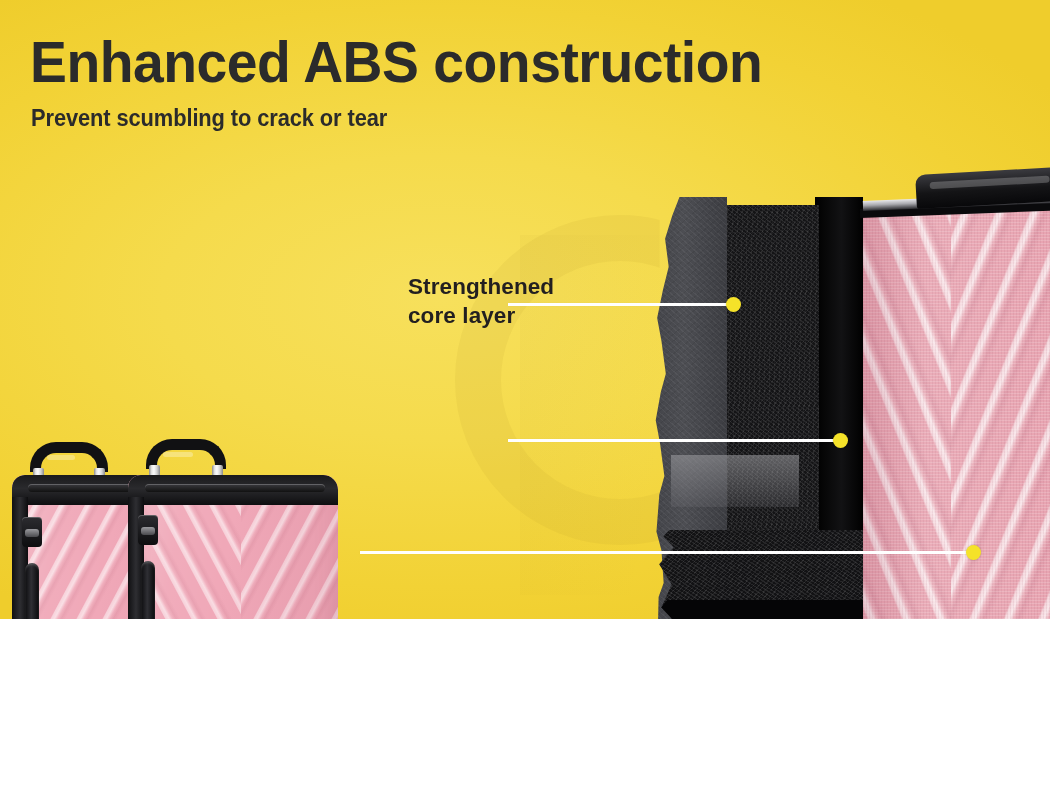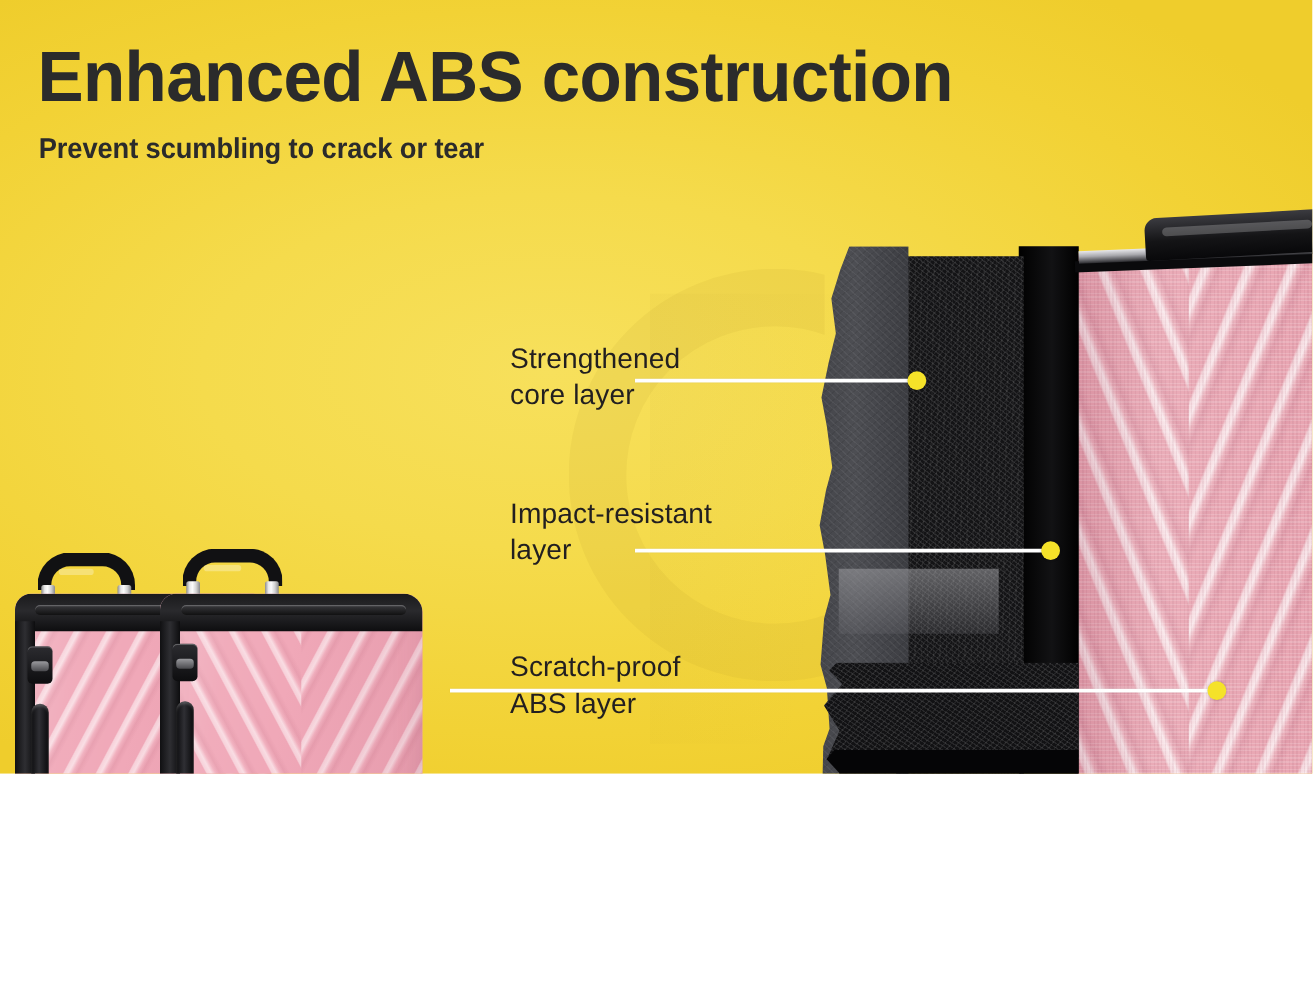--- a/index.html
+++ b/index.html
@@ -494,28 +494,24 @@
     <div class="black-block2 jag">
       <div class="noise"></div>
     </div>
     <div class="black-block jag"></div>
 
     <div class="top-black-rail"></div>
     <div class="top-seam"></div>
     <div class="top-bumper"></div>
   </div>
 
-  <div class="callout-label" style="left:408px; top:272px;">Strengthened
+  <div class="callout-label" style="left:408px; top:272px;font-weight:bold;">Strengthened
 core layer</div>
   <div class="leader" style="left:508px; top:303px; width:225px;"></div>
   <div class="dot" style="left:726px; top:297px;"></div>
 
-  <div class="callout-label" style="left:408px; top:396px;">Impact-resistant
-layer</div>
   <div class="leader" style="left:508px; top:439px; width:332px;"></div>
   <div class="dot" style="left:833px; top:433px;"></div>
 
-  <div class="callout-label" style="left:408px; top:519px;">Scratch-proof
-ABS layer</div>
   <div class="leader" style="left:360px; top:551px; width:613px;"></div>
   <div class="dot" style="left:966px; top:545px;"></div>
 
 </div>
 
 </body></html>

